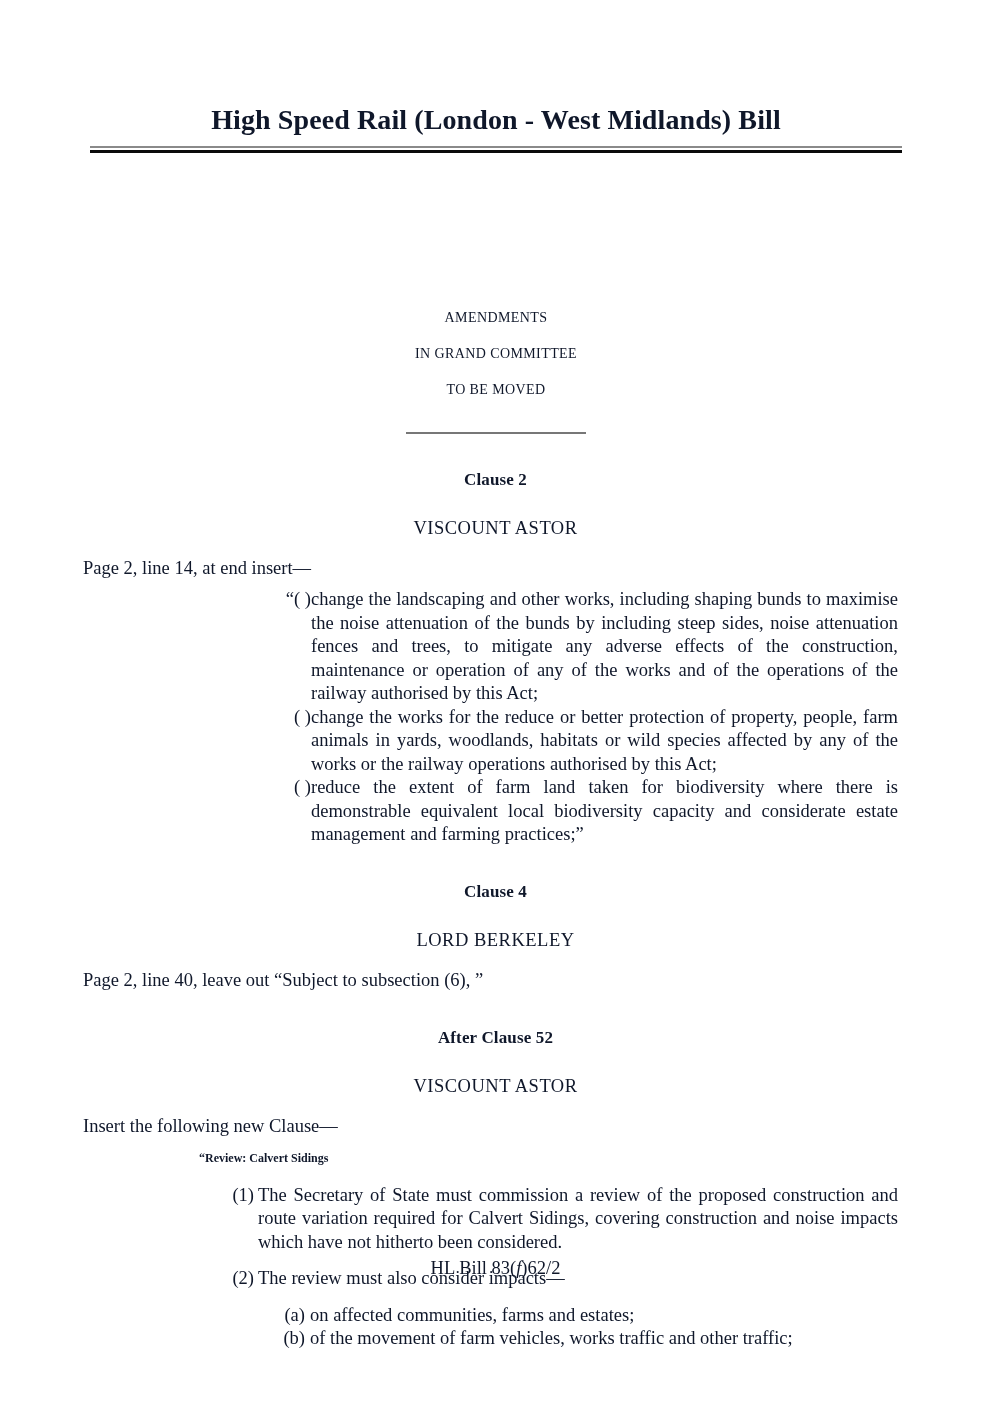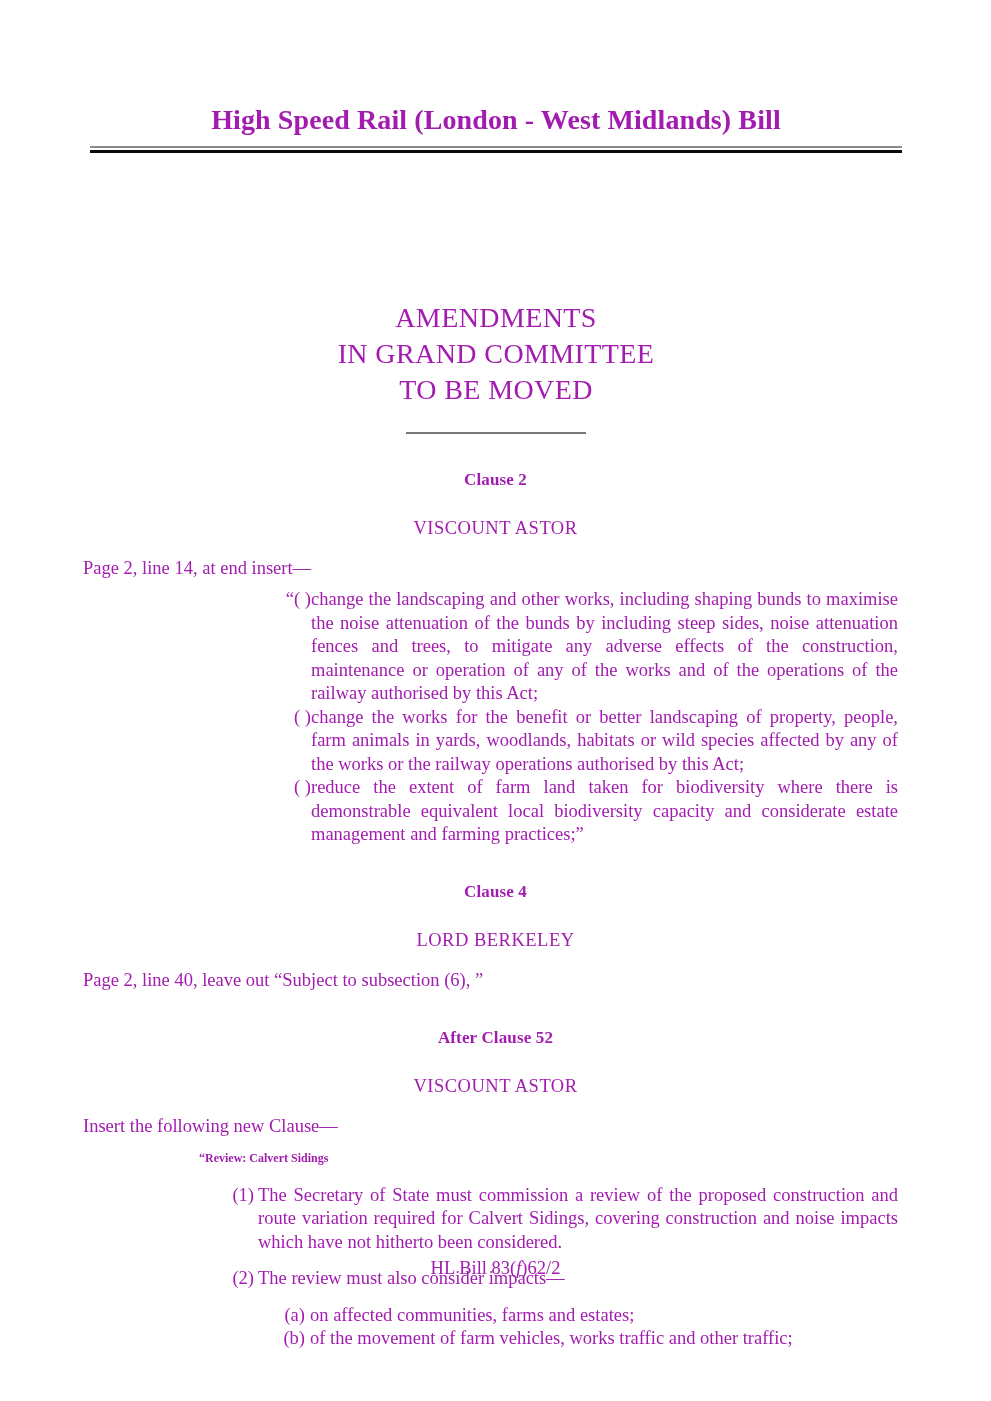--- a/index.html
+++ b/index.html
@@ -9,21 +9,21 @@
   }
 
   .page {
     position: relative;
     width: 991px;
     height: 1401px;
     background: #ffffff;
     margin: 0 auto;
     overflow: hidden;
     font-family: "Liberation Serif", "DejaVu Serif", serif;
-    color: #a21caf;
+    color: #0f172a;
     box-sizing: border-box;
   }
 
   
   .title-block {
     position: absolute;
     left: 90px;
     top: 104px;
     width: 812px;
   }
@@ -56,21 +56,21 @@
   
   .amend-heading {
     position: absolute;
     left: 90px;
     top: 300px;
     width: 812px;
     text-align: center;
   }
 
   .amend-heading .line {
-    font-size: 28px;
+    font-size: 14px;
     line-height: 36px;
     letter-spacing: 0.4px;
   }
 
   .short-rule-wrap {
     margin-top: 24px;
     display: flex;
     justify-content: center;
   }
 
@@ -211,21 +211,21 @@
       <div class="lead-line">Page 2, line 14, at end insert—</div>
       <div class="gap-para"></div>
 
       <div class="row row-paren">
         <span class="marker">“( )</span>
         <span class="body">change the landscaping and other works, including shaping bunds to maximise the noise attenuation of the bunds by including steep sides, noise attenuation fences and trees, to mitigate any adverse effects of the construction, maintenance or operation of any of the works and of the operations of the railway authorised by this Act;</span>
       </div>
 
       <div class="row row-paren">
         <span class="marker">( )</span>
-        <span class="body">change the works for the benefit or better landscaping of property, people, farm animals in yards, woodlands, habitats or wild species affected by any of the works or the railway operations authorised by this Act;</span>
+        <span class="body">change the works for the reduce or better protection of property, people, farm animals in yards, woodlands, habitats or wild species affected by any of the works or the railway operations authorised by this Act;</span>
       </div>
 
       <div class="row row-paren">
         <span class="marker">( )</span>
         <span class="body">reduce the extent of farm land taken for biodiversity where there is demonstrable equivalent local biodiversity capacity and considerate estate management and farming practices;”</span>
       </div>
     </div>
 
     <div class="gap-section"></div>
 

